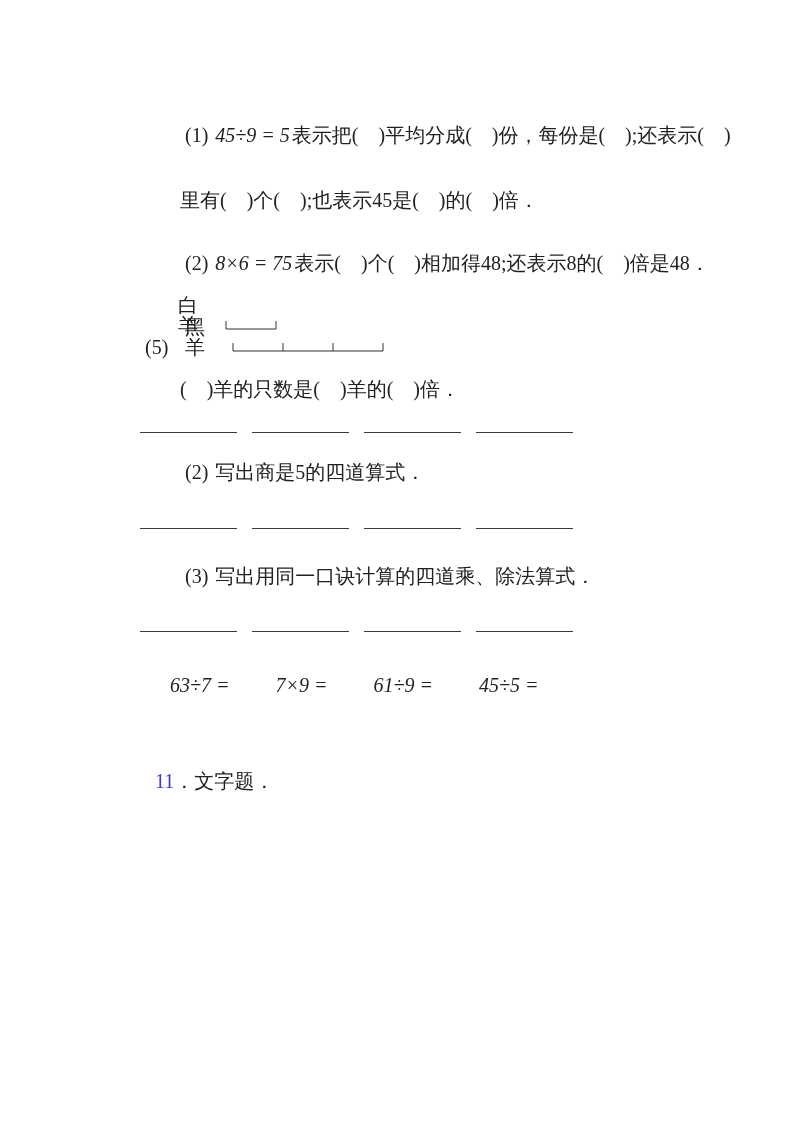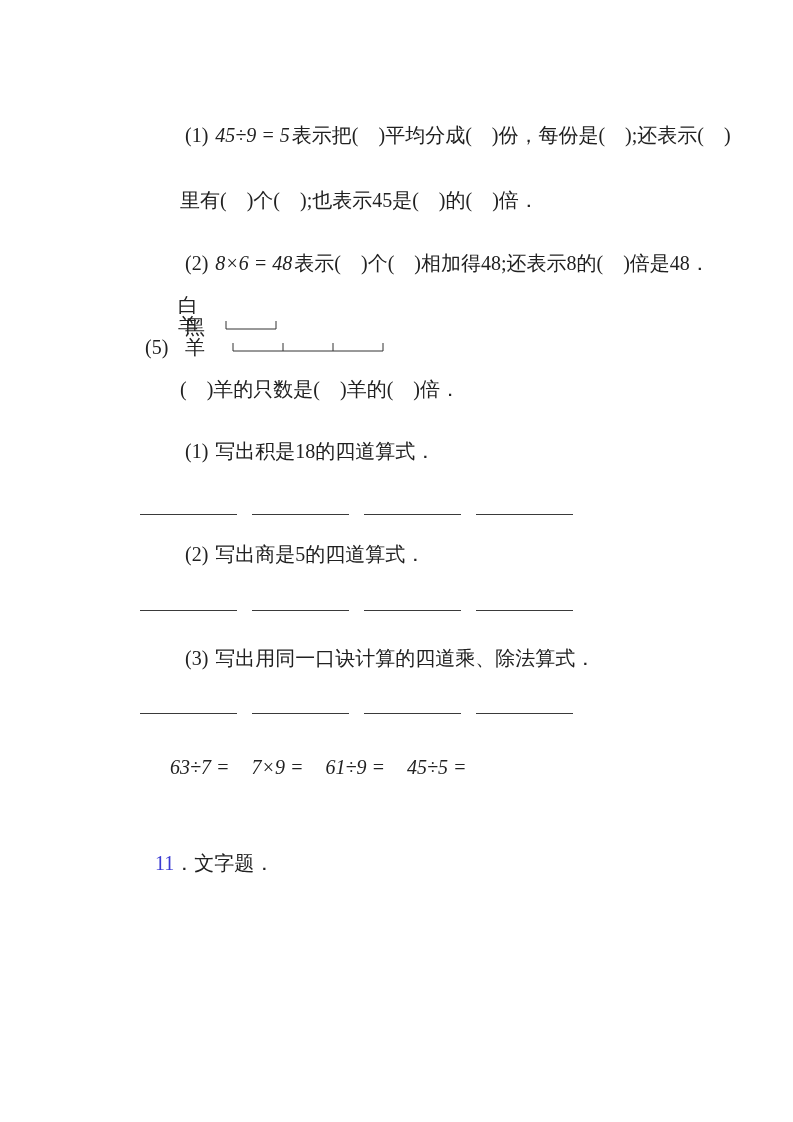--- a/index.html
+++ b/index.html
@@ -22,37 +22,37 @@
   .item-label  { margin-right: 7px; }
   .math { font-style: italic; margin-right: 2px; }
   .qnum { color: #3b3bd2; }
   .blank-row { margin-left: 140px; display: flex; gap: 15px; height: 10px; }
   .blank { width: 97px; border-bottom: 1px solid #3a3a3a; }
   .sheep-diagram { margin-left: 145px; }
   .sheep-row { display: flex; align-items: flex-end; height: 22px; }
   .sheep-num { width: 33px; line-height: 20px; }
   .sheep-label { width: 34px; margin-right: 13px; line-height: 20px; }
   .sheep-row svg { margin-bottom: 4px; display: block; }
-  .equations-row { margin-left: 170px; display: flex; gap: 20px; line-height: 20px; white-space: pre-wrap; }
+  .equations-row { margin-left: 170px; display: flex; gap: 44px; line-height: 20px; white-space: pre-wrap; }
 </style>
 </head>
 <body>
 
 <div class="page">
   <div class="content">
 
     <section>
 
       <div class="line indent-item">
         <span class="item-label">(1)</span><span class="math">45÷9 = 5</span><span>表示把(    )平均分成(    )份，每份是(    );还表示(    )</span>
       </div>
       <div class="line indent-cont" style="margin-top:25px;">里有(    )个(    );也表示45是(    )的(    )倍．</div>
 
       <div class="line indent-item" style="margin-top:23px;">
-        <span class="item-label">(2)</span><span class="math">8×6 = 48</span><span>表示(    )个(    )相加得48;还表示8的(    )倍是48．</span>
+        <span class="item-label">(2)</span><span class="math">8×6 = 75</span><span>表示(    )个(    )相加得48;还表示8的(    )倍是48．</span>
       </div>
 
 
 
       <div class="sheep-diagram" style="margin-top:20px;">
         <div class="sheep-row">
           <span class="sheep-num"></span>
           <span class="sheep-label">白羊</span>
           <svg width="56" height="14">
             <line x1="1" y1="12" x2="51" y2="12" stroke="#333" stroke-width="1"></line>
@@ -72,23 +72,20 @@
           </svg>
         </div>
       </div>
 
       <div class="line indent-cont" style="margin-top:22px;">(    )羊的只数是(    )羊的(    )倍．</div>
 
     </section>
 
     <section>
 
-      <div class="line indent-item" style="margin-top:22px;">
-        <span class="item-label">(1)</span><span>写出积是18的四道算式．</span>
-      </div>
       <div class="blank-row" style="margin-top:24px;">
         <span class="blank"></span>
         <span class="blank"></span>
         <span class="blank"></span>
         <span class="blank"></span>
       </div>
 
       <div class="line indent-item" style="margin-top:9px;">
         <span class="item-label">(2)</span><span>写出商是5的四道算式．</span>
       </div>

